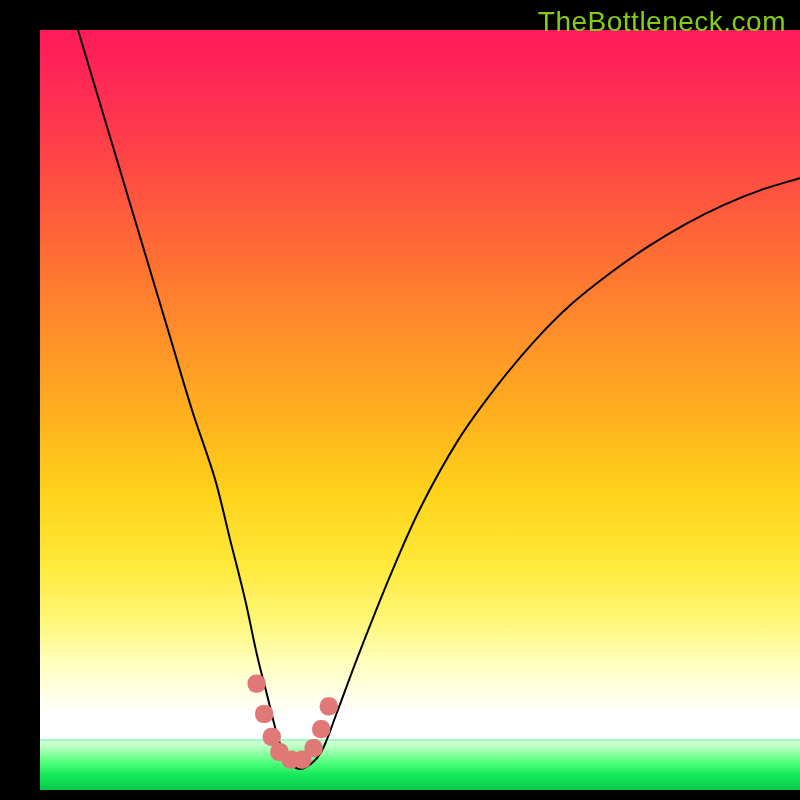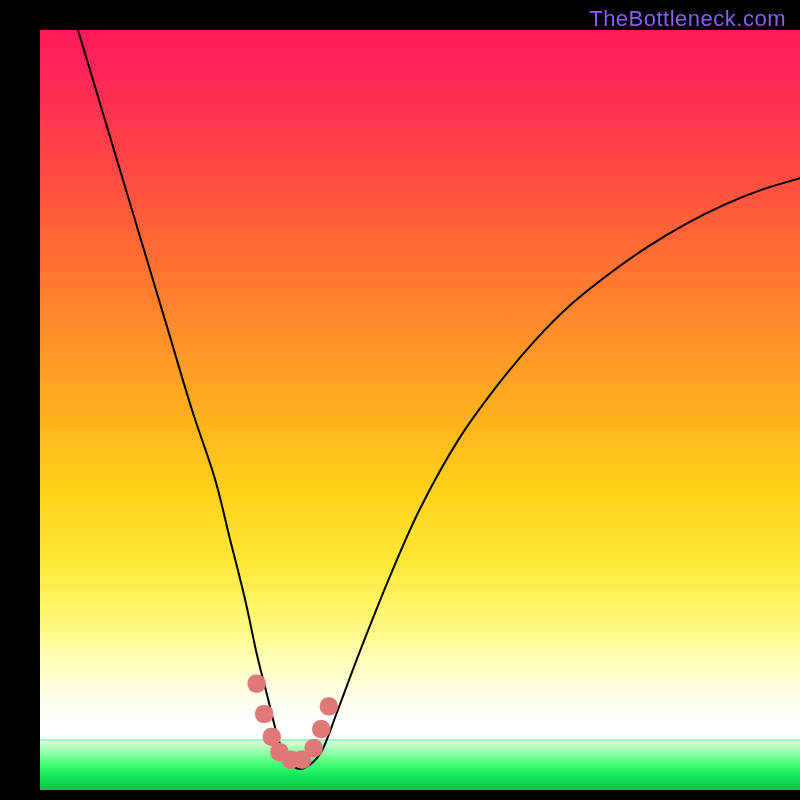--- a/index.html
+++ b/index.html
@@ -14,22 +14,22 @@
   .outer {
     position: relative;
     width: 800px;
     height: 800px;
     background: #000;
   }
   .watermark {
     position: absolute;
     top: 6px;
     right: 14px;
-    color: #8b5cf6;
-    font-size: 22px;
+    color: #84cc16;
+    font-size: 28px;
     font-weight: 400;
     letter-spacing: 0.5px;
     z-index: 10;
     user-select: none;
   }
   .plot {
     position: absolute;
     left: 40px;
     top: 30px;
     width: 760px;

